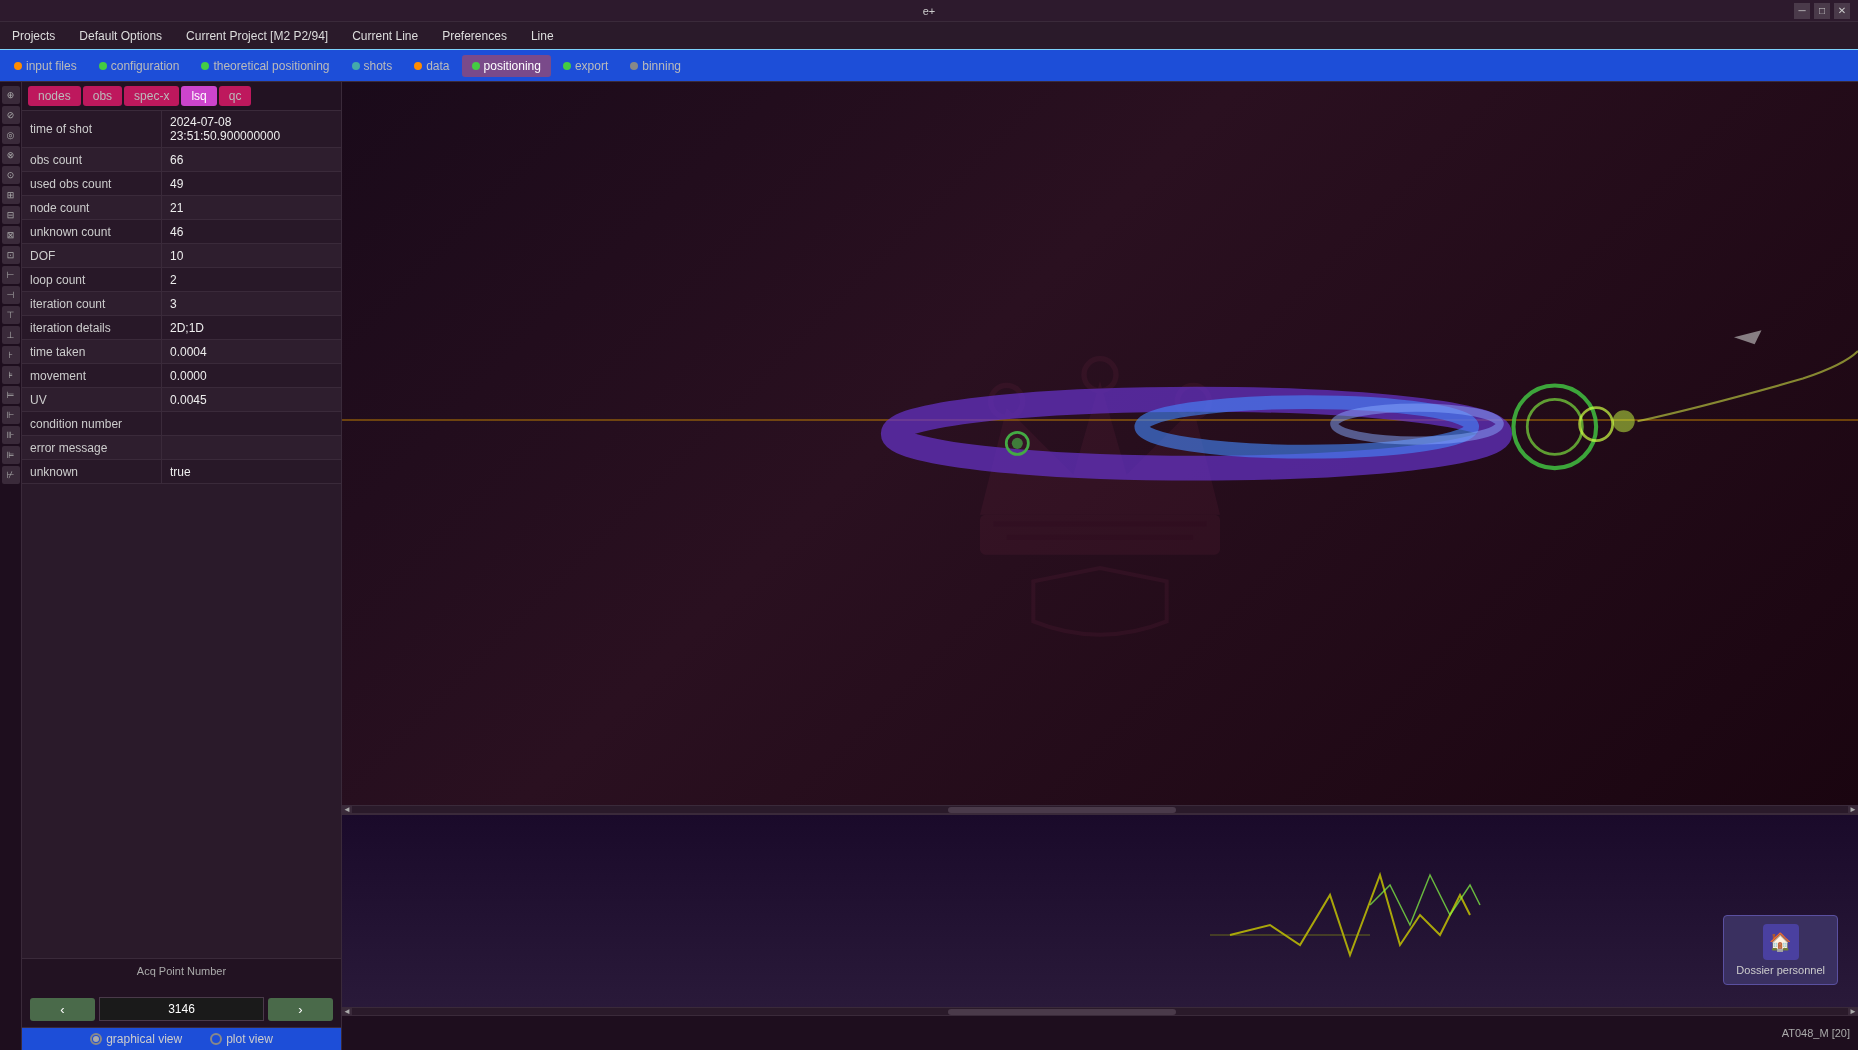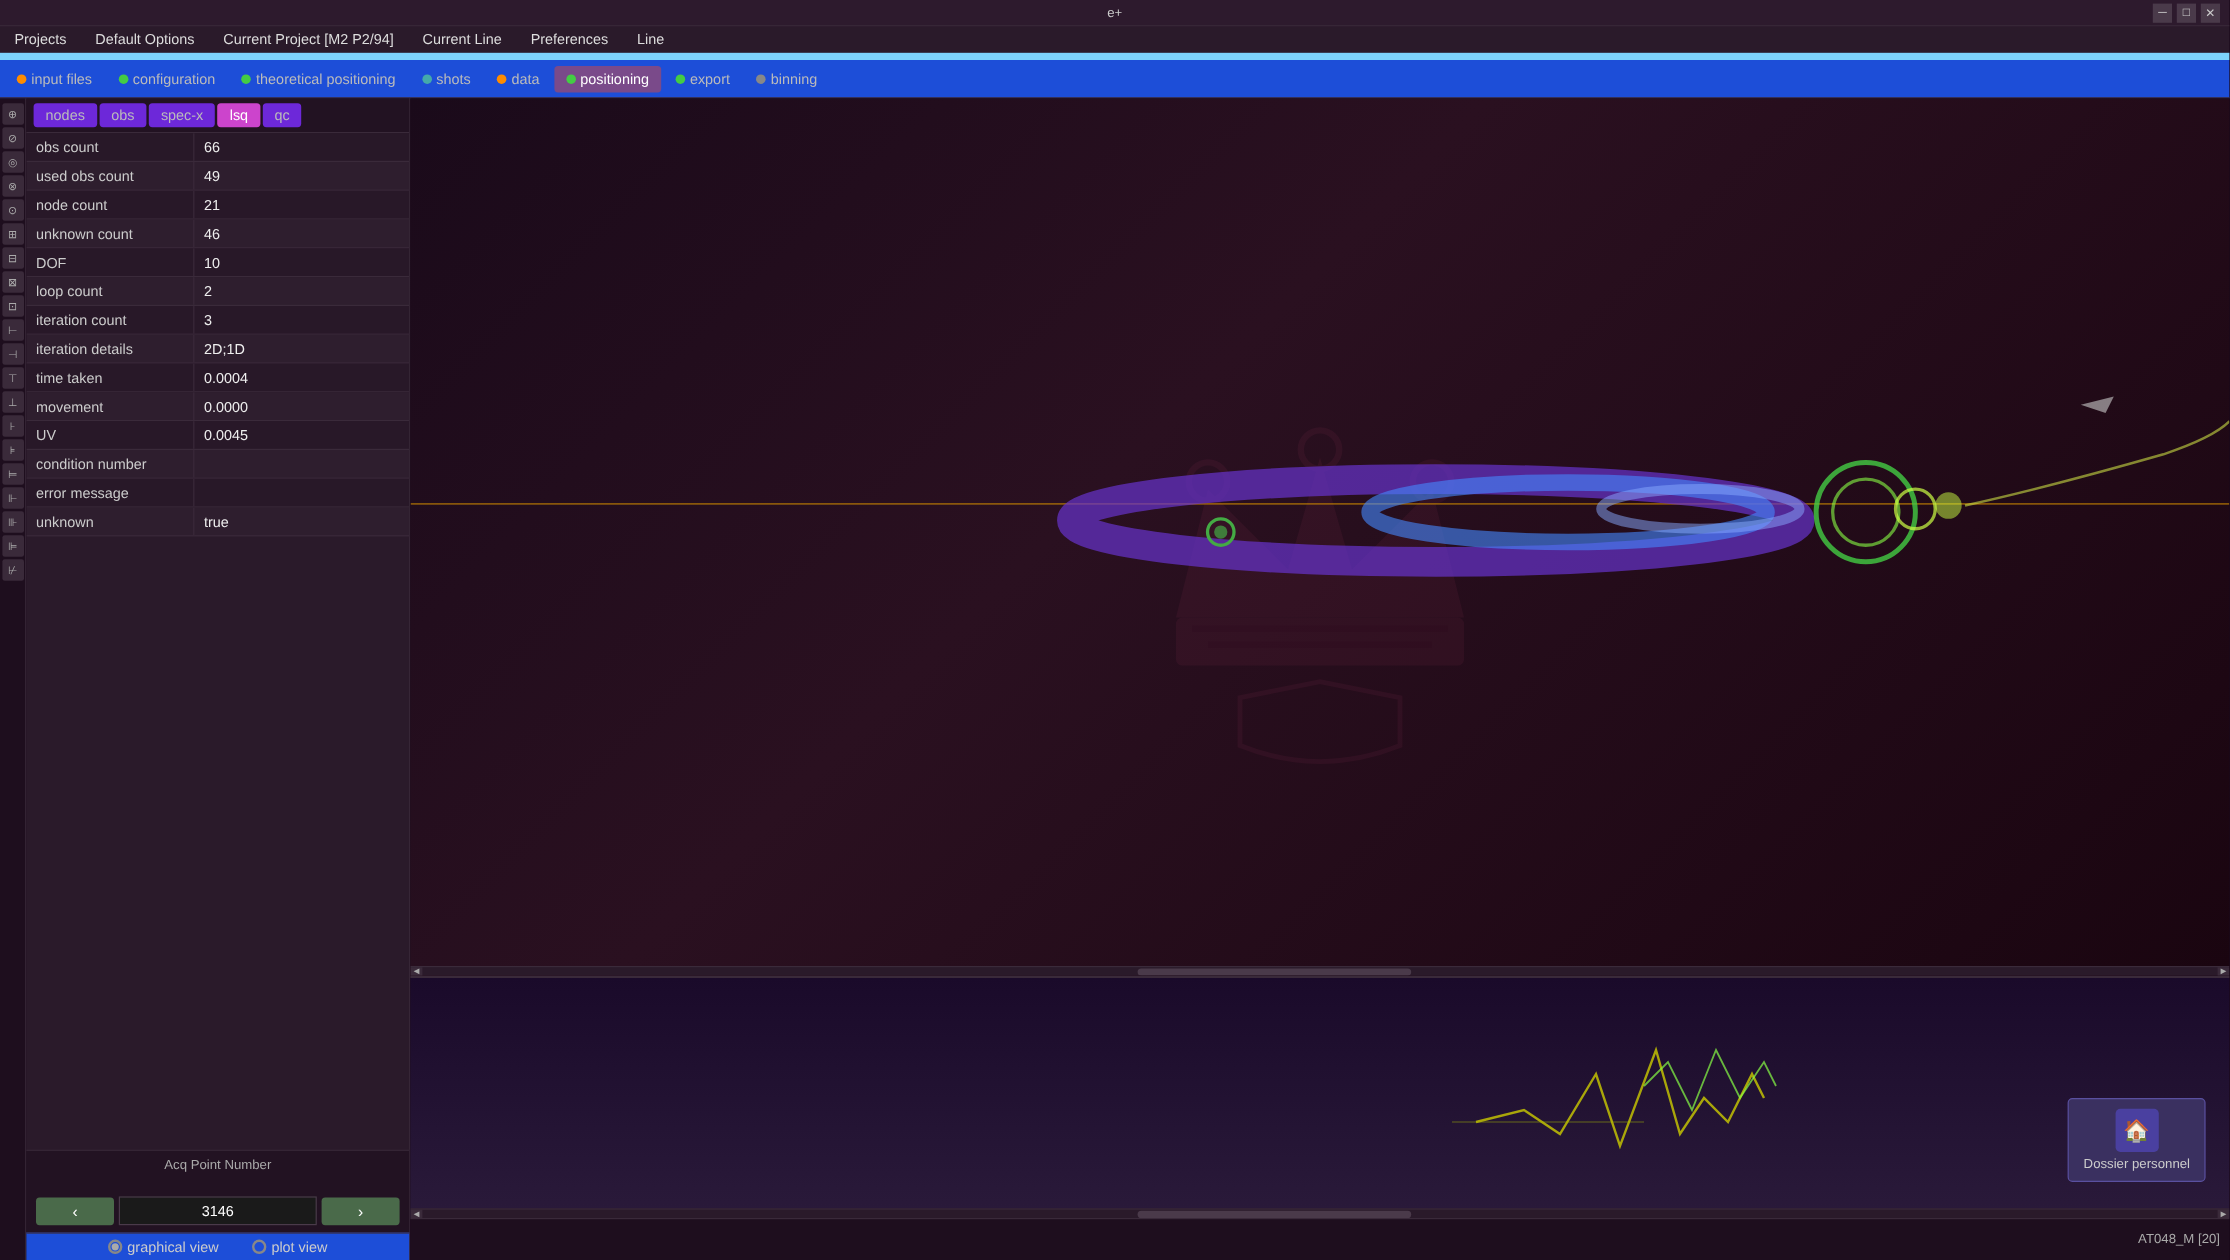--- a/index.html
+++ b/index.html
@@ -45,21 +45,21 @@
     }
 
     
     #menubar {
       background: #2a1a2a;
       height: 28px;
       display: flex;
       align-items: center;
       padding: 0 8px;
       gap: 16px;
-      border-bottom: 6px solid #7dd3fc;
+      border-bottom: 1px solid #7dd3fc;
     }
     .menu-item {
       color: #ddd;
       font-size: 12px;
       cursor: pointer;
       padding: 2px 4px;
     }
 
     
     #toolbar {
@@ -142,21 +142,21 @@
       padding: 4px 6px;
       background: #221222;
       border-bottom: 1px solid #3a2a3a;
     }
     .sub-tab {
       padding: 3px 10px;
       border-radius: 3px;
       cursor: pointer;
       font-size: 12px;
       color: #bbb;
-      background: #6d28d9;
+      background: #be185d;
     }
     .sub-tab.active {
       background: #cc44cc;
       color: #fff;
     }
 
     
     #data-table {
       flex: 1;
       overflow-y: auto;
@@ -461,20 +461,24 @@
     <div id="sub-tabs">
       <div class="sub-tab">nodes</div>
       <div class="sub-tab">obs</div>
       <div class="sub-tab">spec-x</div>
       <div class="sub-tab active">lsq</div>
       <div class="sub-tab">qc</div>
     </div>
 
     <div id="data-table">
 
+    <div class="data-row">
+      <div class="data-label">time of shot</div>
+      <div class="data-value">2024-07-08 23:51:50.900000000</div>
+    </div>
         <div class="data-row">
       <div class="data-label">obs count</div>
       <div class="data-value">66</div>
     </div>
         <div class="data-row">
       <div class="data-label">used obs count</div>
       <div class="data-value">49</div>
     </div>
         <div class="data-row">
       <div class="data-label">node count</div>

